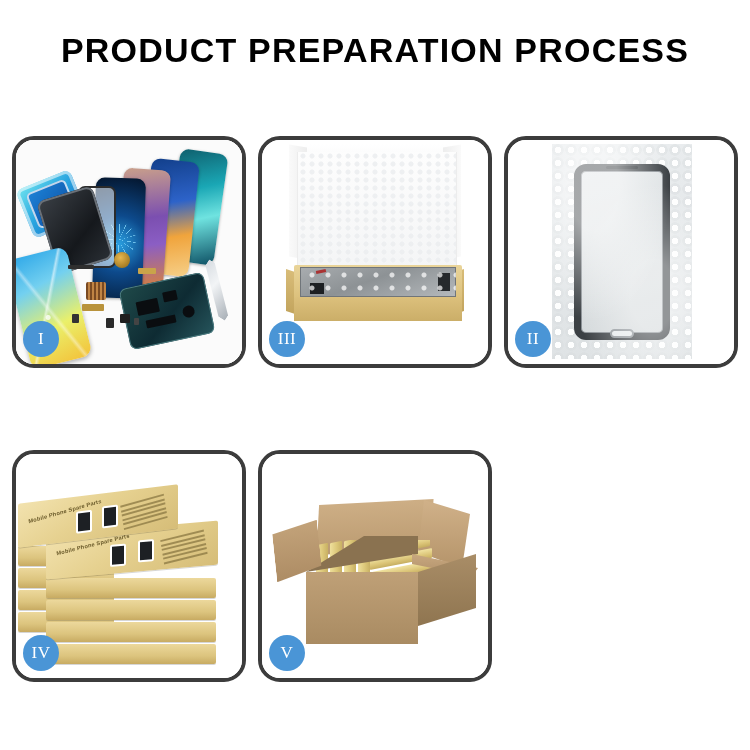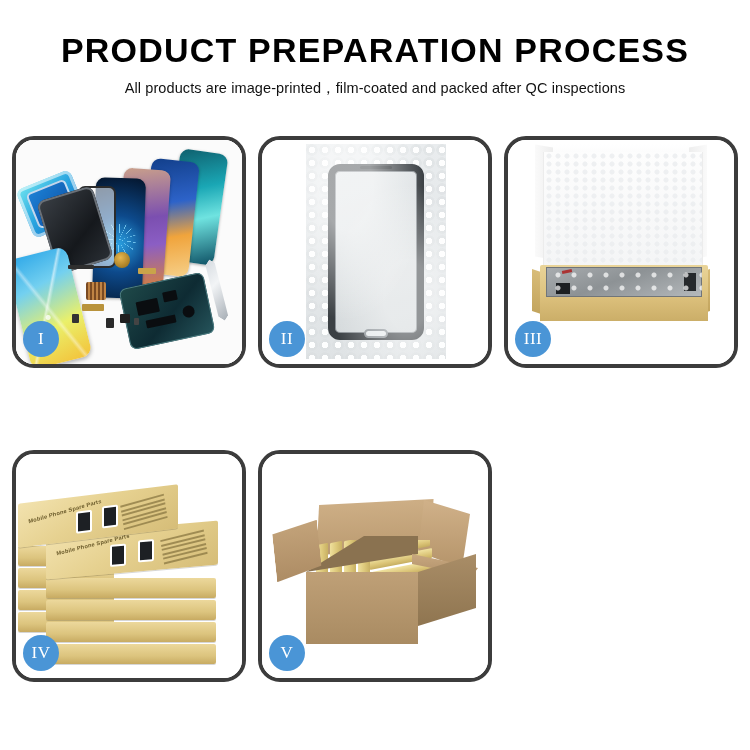--- a/index.html
+++ b/index.html
@@ -359,21 +359,20 @@
     clip-path: polygon(80px 0, 178px 34px, 150px 30px, 40px 2px);
   }
 </style>
 </head>
 <body>
 
 <div class="page">
 
   <div class="header">
     <div class="title">PRODUCT PREPARATION PROCESS</div>
-    <div class="subtitle">All products are image-printed，film-coated and packed after QC inspections</div>
   </div>
 
   <div class="grid">
 
     <div class="panel">
       <div class="stage">
         <div class="p1-bg"></div>
         <div class="ph ph-a"></div>
         <div class="ph ph-b"></div>
         <div class="ph ph-c"></div>
@@ -397,32 +396,20 @@
           <div class="pt flex1"></div>
           <div class="pt flex2"></div>
           <div class="pt sq1"></div>
           <div class="pt sq2"></div>
           <div class="pt sq3"></div>
           <div class="pt sm1"></div>
         </div>
         <div class="tweezers"></div>
       </div>
       <div class="badge">I</div>
-    </div>
-
-    <div class="panel">
-      <div class="stage">
-        <div class="p2-bw">
-          <div class="p2-screen">
-            <div class="p2-home"></div>
-          </div>
-          <div class="p2-sheen"></div>
-        </div>
-      </div>
-      <div class="badge">II</div>
     </div>
 
     <div class="panel">
       <div class="stage">
         <div class="p3-lid"></div>
         <div class="p3-flapL"></div>
         <div class="p3-flapR"></div>
         <div class="p3-foam"></div>
         <div class="p3-sideL"></div>
         <div class="p3-sideR"></div>
@@ -432,20 +419,32 @@
             <div class="p3-conn"></div>
             <div class="p3-conn2"></div>
           </div>
           <div class="p3-tray-front"></div>
         </div>
       </div>
       <div class="badge">III</div>
     </div>
 
     <div class="panel">
+      <div class="stage">
+        <div class="p2-bw">
+          <div class="p2-screen">
+            <div class="p2-home"></div>
+          </div>
+          <div class="p2-sheen"></div>
+        </div>
+      </div>
+      <div class="badge">II</div>
+    </div>
+
+    <div class="panel">
       <div class="stage p4">
 
         <div class="kbox" style="left:2px;top:92px;width:96px;"></div>
         <div class="kbox" style="left:2px;top:114px;width:96px;"></div>
         <div class="kbox" style="left:2px;top:136px;width:96px;"></div>
         <div class="kbox" style="left:2px;top:158px;width:96px;"></div>
 
         <div class="kbox" style="left:30px;top:190px;width:170px;"></div>
         <div class="kbox" style="left:30px;top:168px;width:170px;"></div>
         <div class="kbox" style="left:30px;top:146px;width:170px;"></div>

